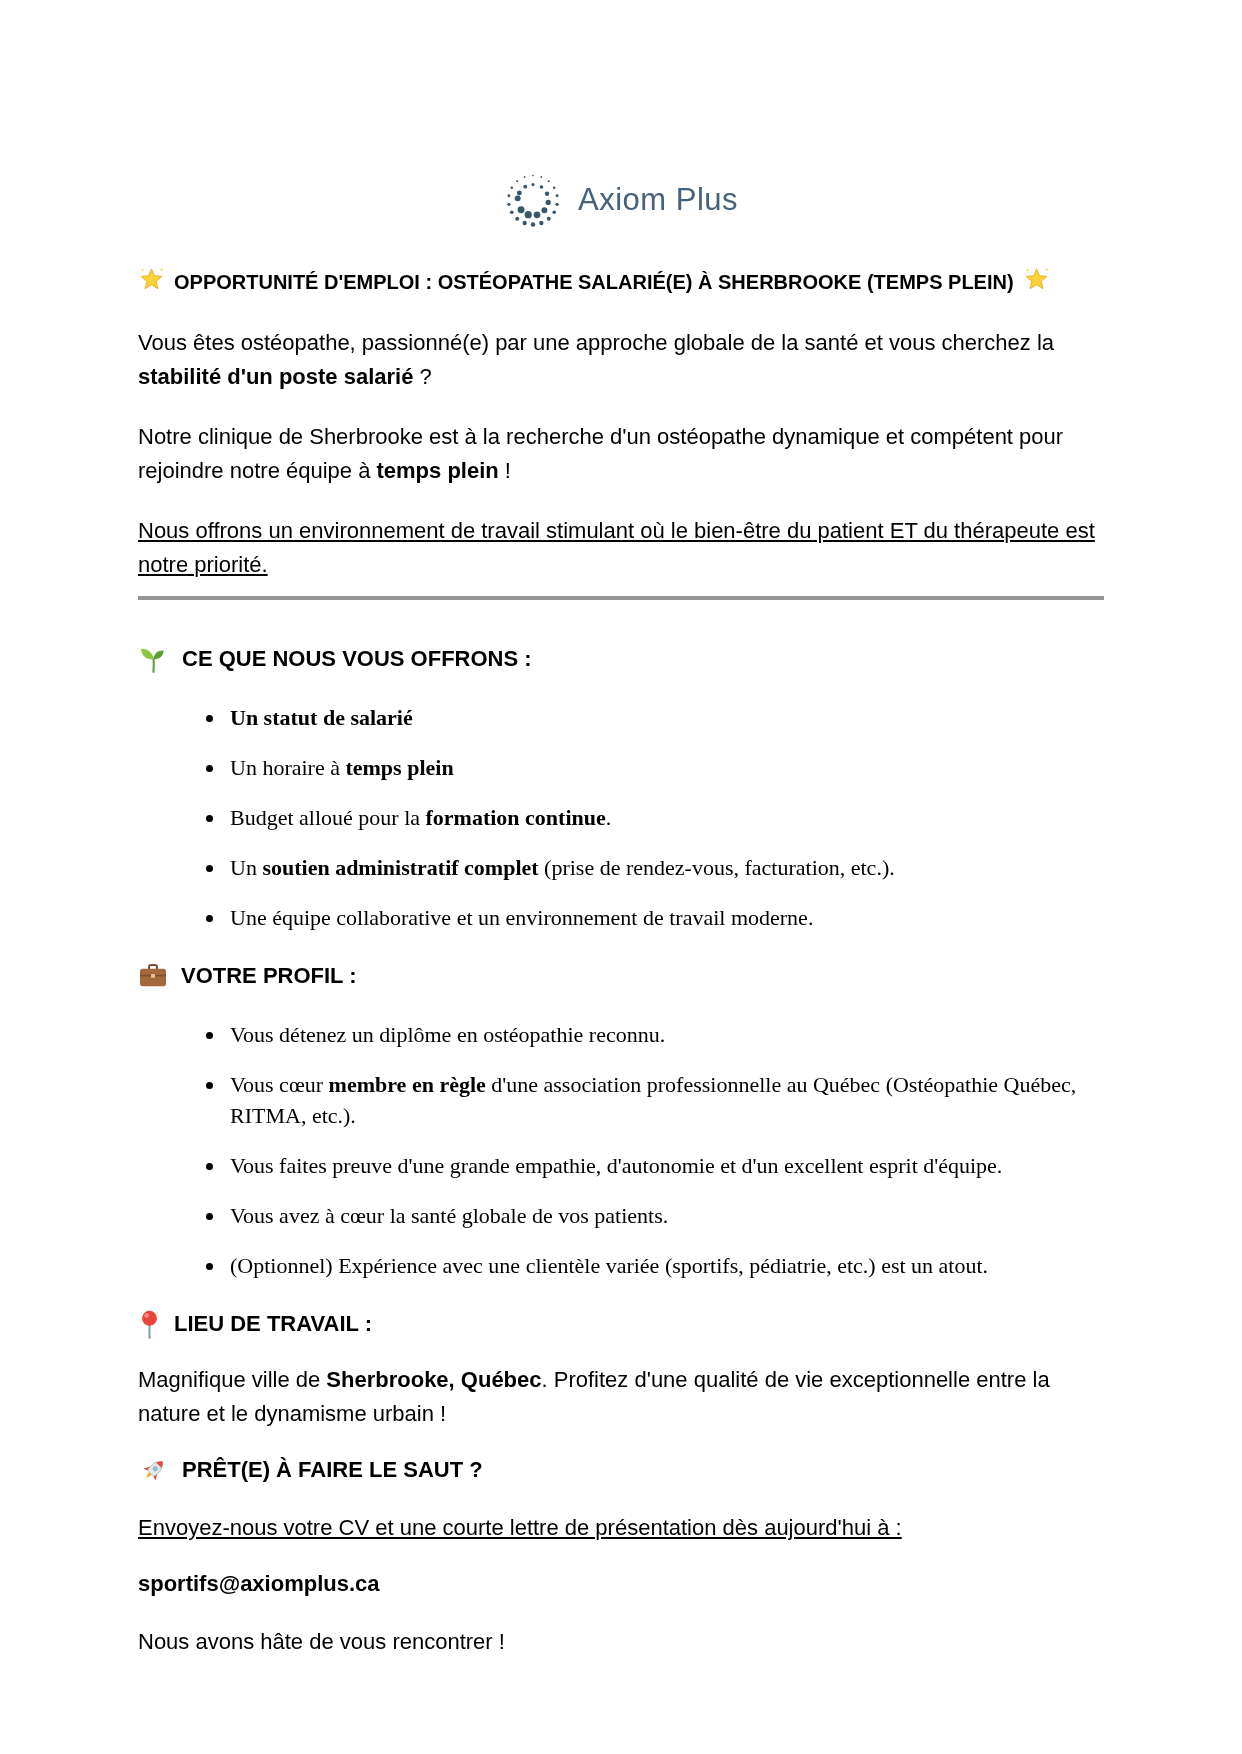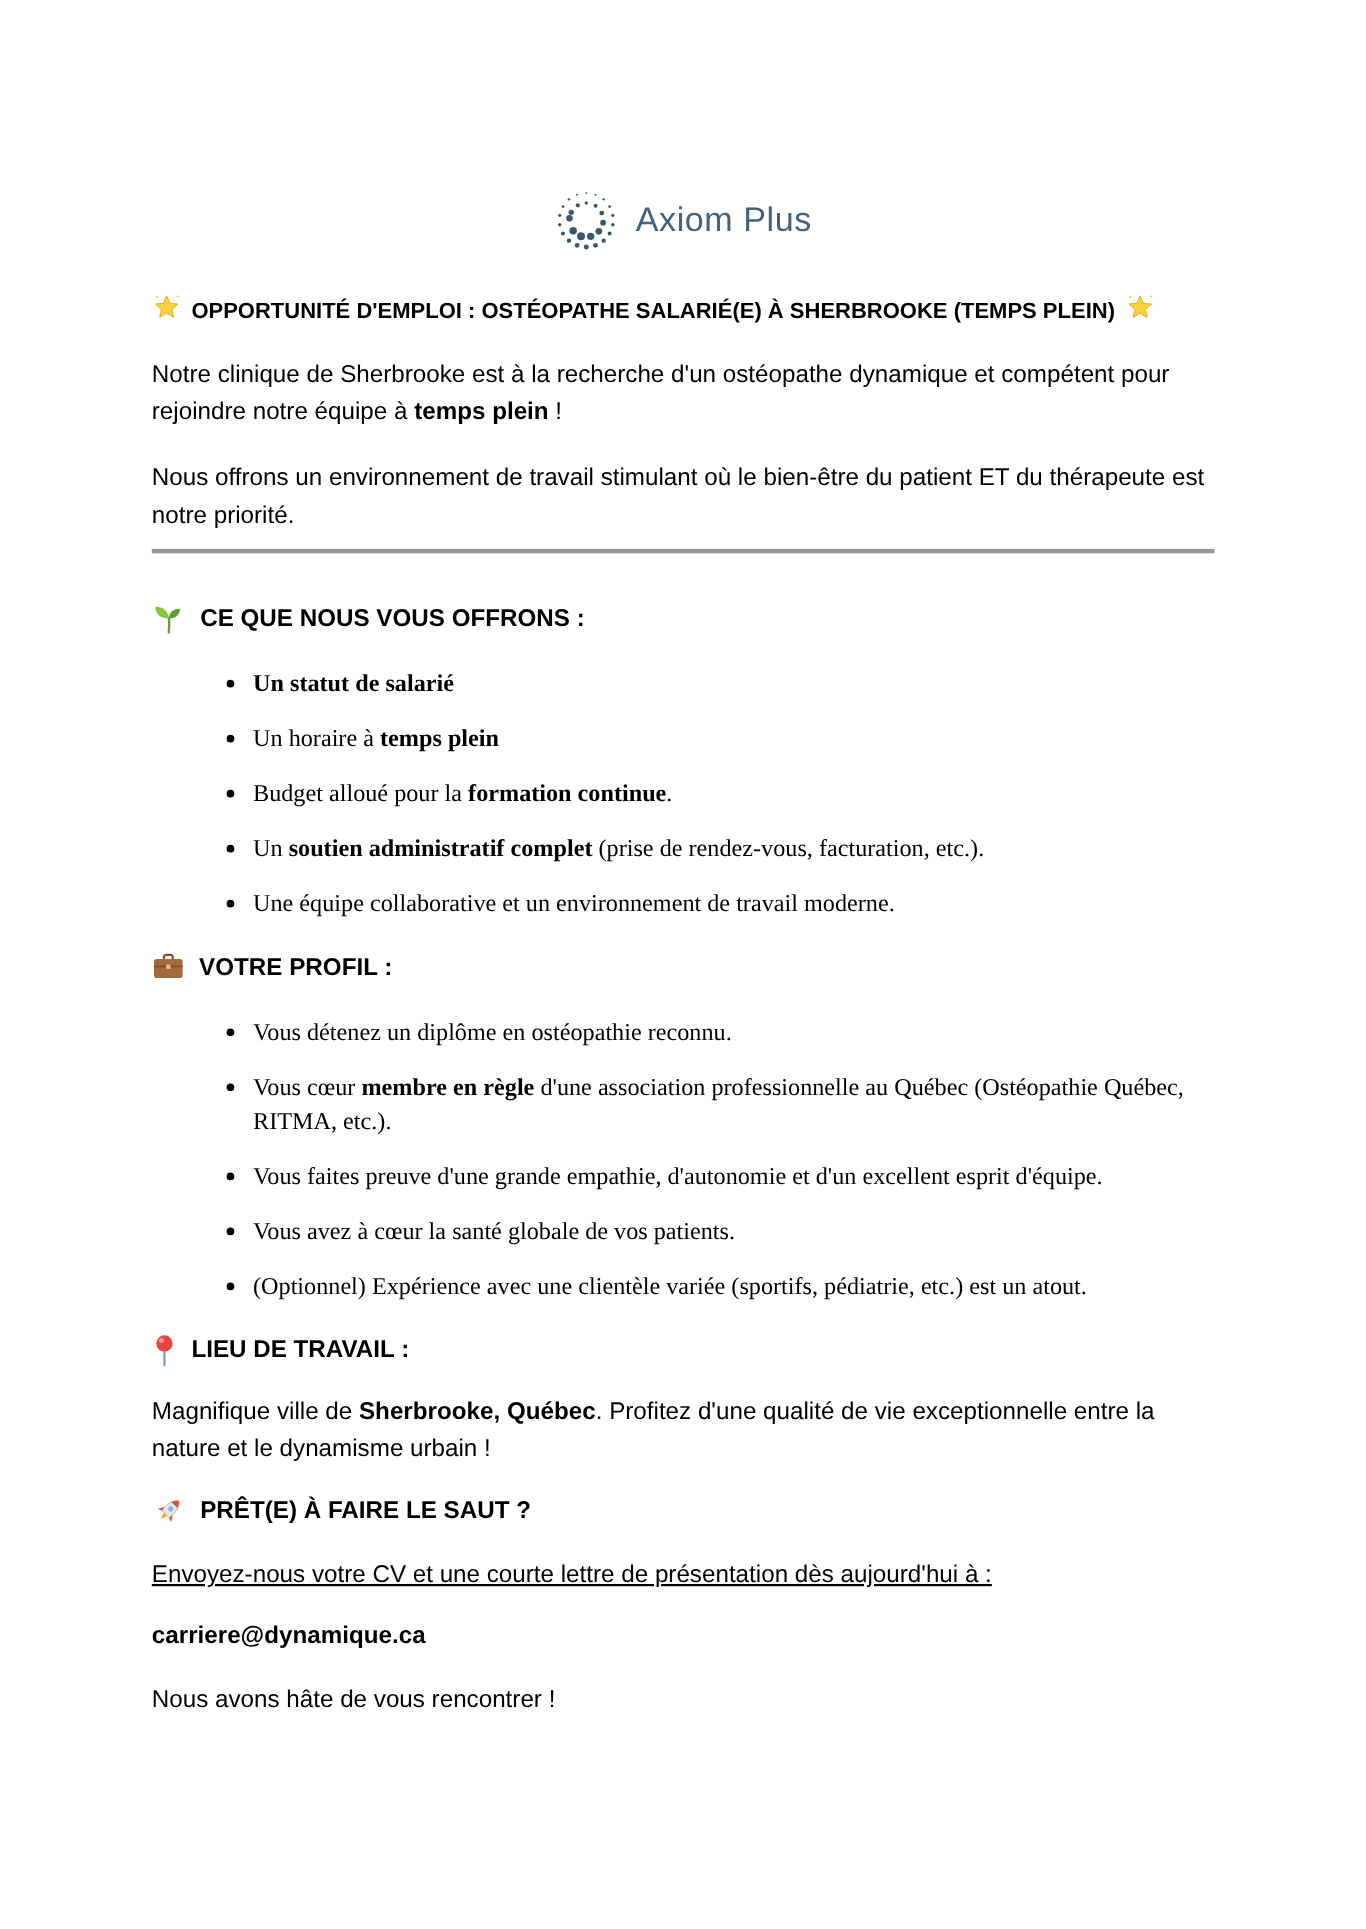--- a/index.html
+++ b/index.html
@@ -14,21 +14,21 @@
   .brand{font-size:31px;font-weight:500;color:#44627b;letter-spacing:.5px;}
   
   h1.title{font-size:20px;line-height:28px;font-weight:700;margin:36px 0 0 0;}
   .ic{display:inline-block;vertical-align:-4px;}
   .ic.star1{margin-right:9px;}
   .ic.star2{margin-left:9px;}
   
   p.body{font-size:22px;line-height:34px;margin:0;}
   #p-intro1{margin-top:30px;}
   #p-intro2{margin-top:26px;}
-  #p-intro3{margin-top:26px;}
+  #p-intro3{margin-top:26px;text-decoration:underline;}
   strong{font-weight:700;}
   
   hr.div{border:none;border-top:4px solid #969696;margin:14px 0 0 0;}
   
   h2.sec{font-size:22px;line-height:34px;font-weight:700;margin:0;display:flex;align-items:center;gap:13px;}
   #h-offers{margin-top:42px;}
   #h-profile{margin-top:26px;}
   #h-location{margin-top:26px;}
   #h-cta{margin-top:22px;}
   
@@ -124,20 +124,21 @@
   </header>
 
   <h1 class="title">
     <svg class="ic star1" width="27" height="27">
         <use href="#sym-star"></use>
       </svg><span>OPPORTUNITÉ D'EMPLOI : OSTÉOPATHE SALARIÉ(E) À SHERBROOKE (TEMPS PLEIN)</span><svg class="ic star2" width="27" height="27">
         <use href="#sym-star"></use>
       </svg>
   </h1>
 
+  <p class="body" id="p-intro1"><span>Vous êtes ostéopathe, passionné(e) par une approche globale de la santé et vous cherchez la </span><strong>stabilité d'un poste salarié</strong><span> ?</span></p>
 
   <p class="body" id="p-intro2"><span>Notre clinique de Sherbrooke est à la recherche d'un ostéopathe dynamique et compétent pour rejoindre notre équipe à </span><strong>temps plein</strong><span> !</span></p>
 
   <p class="body" id="p-intro3"><span>Nous offrons un environnement de travail stimulant où le bien-être du patient ET du thérapeute est notre priorité.</span></p>
 
   <hr class="div">
 
   <h2 class="sec" id="h-offers">
     <svg class="ic" width="31" height="31">
         <use href="#sym-seedling"></use>
@@ -179,17 +180,17 @@
 
   <h2 class="sec" id="h-cta">
     <svg class="ic" width="31" height="31">
         <use href="#sym-rocket"></use>
       </svg>
     <span>PRÊT(E) À FAIRE LE SAUT ?</span>
   </h2>
 
   <p class="body" id="p-cta"><span>Envoyez-nous votre CV et une courte lettre de présentation dès aujourd'hui à :</span></p>
 
-  <p class="body" id="p-email"><span>carriere@dynamique.ca</span></p>
+  <p class="body" id="p-email"><span>sportifs@axiomplus.ca</span></p>
 
   <p class="body" id="p-closing"><span>Nous avons hâte de vous rencontrer !</span></p>
 
 </div>
 
 </body></html>

